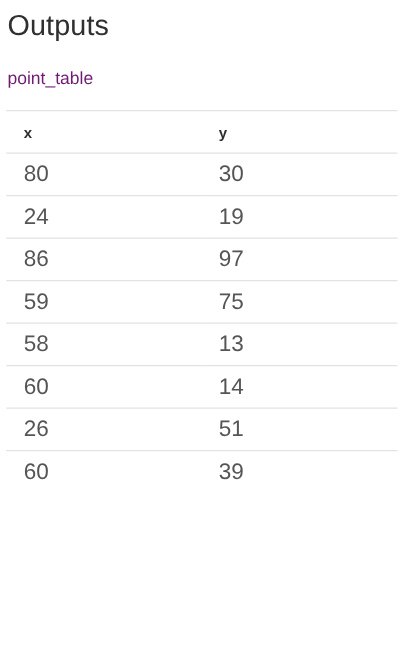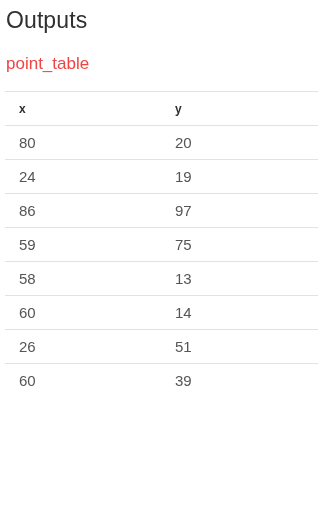--- a/index.html
+++ b/index.html
@@ -25,23 +25,23 @@
   .page-title {
     font-size: 23px;
     font-weight: 400;
     color: #303030;
     letter-spacing: 0.1px;
     line-height: 1;
     margin: 0;
     padding: 9px 0 0 1px;
   }
   .section-title {
-    font-size: 17px;
+    font-size: 14px;
     font-weight: 400;
-    color: #ef4444;
+    color: #701a75;
     line-height: 1;
     margin: 0;
     padding: 23px 0 0 1px;
   }
   .table-wrap {
     margin-top: 19px;
     padding-left: 0px;
   }
   table.data-table {
     width: 313px;
@@ -49,21 +49,21 @@
     table-layout: fixed;
   }
   table.data-table th,
   table.data-table td {
     text-align: left;
     height: 34px;
     box-sizing: border-box;
     padding: 0 0 0 14px;
     border-top: 1px solid #e2e2e2;
     vertical-align: middle;
-    font-size: 15px;
+    font-size: 18px;
     white-space: nowrap;
     overflow: hidden;
   }
   table.data-table th {
     font-weight: bold;
     color: #2f2f2f;
     font-size: 12px;
   }
   table.data-table td {
     font-weight: 400;
@@ -92,21 +92,21 @@
       </colgroup>
       <thead>
         <tr>
           <th>x</th>
           <th>y</th>
         </tr>
       </thead>
       <tbody>
           <tr>
             <td>80</td>
-            <td>20</td>
+            <td>30</td>
           </tr>
           <tr>
             <td>24</td>
             <td>19</td>
           </tr>
           <tr>
             <td>86</td>
             <td>97</td>
           </tr>
           <tr>

